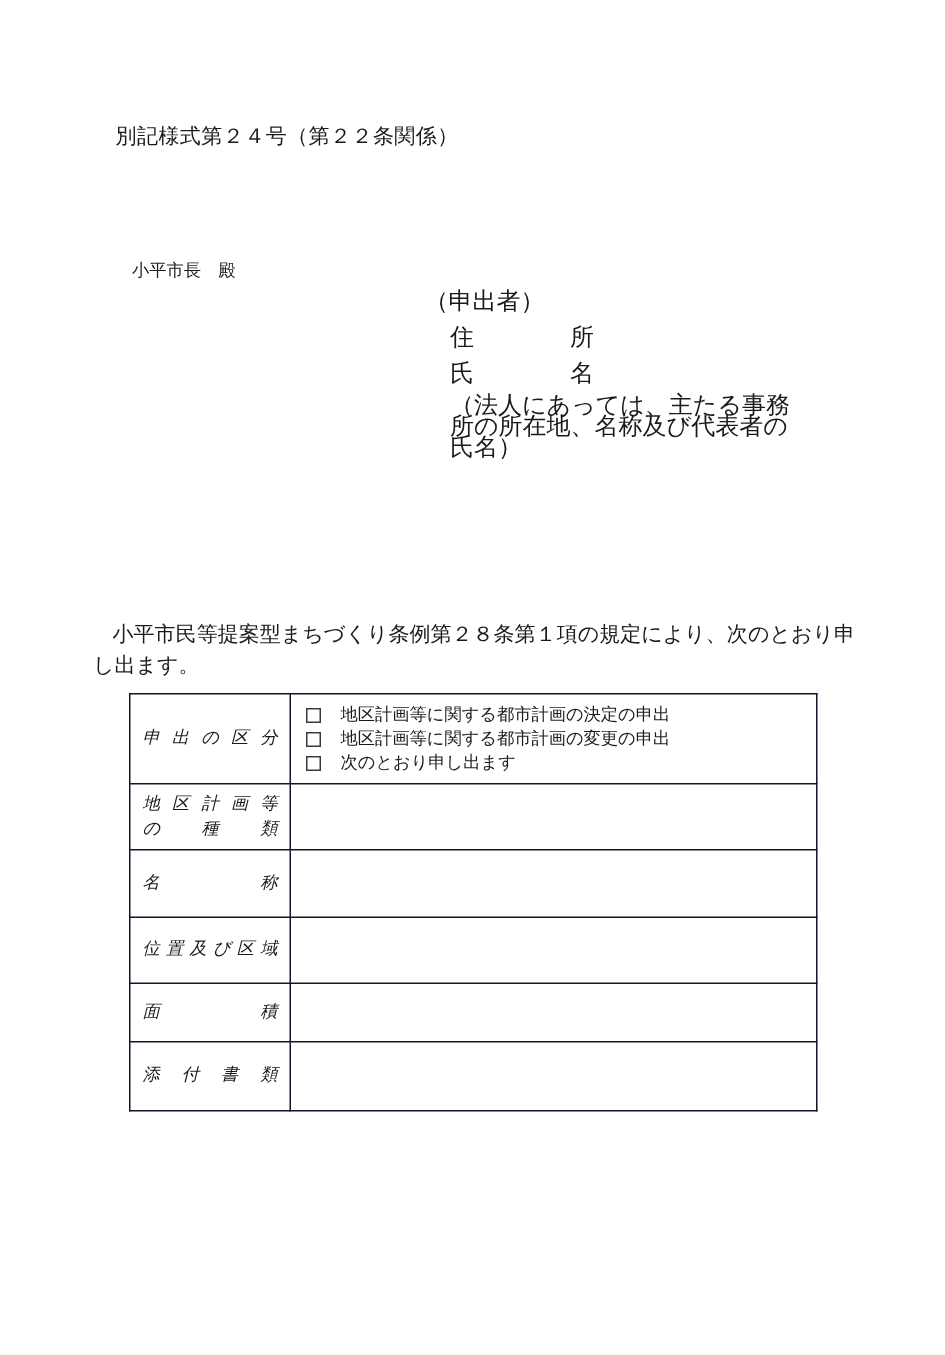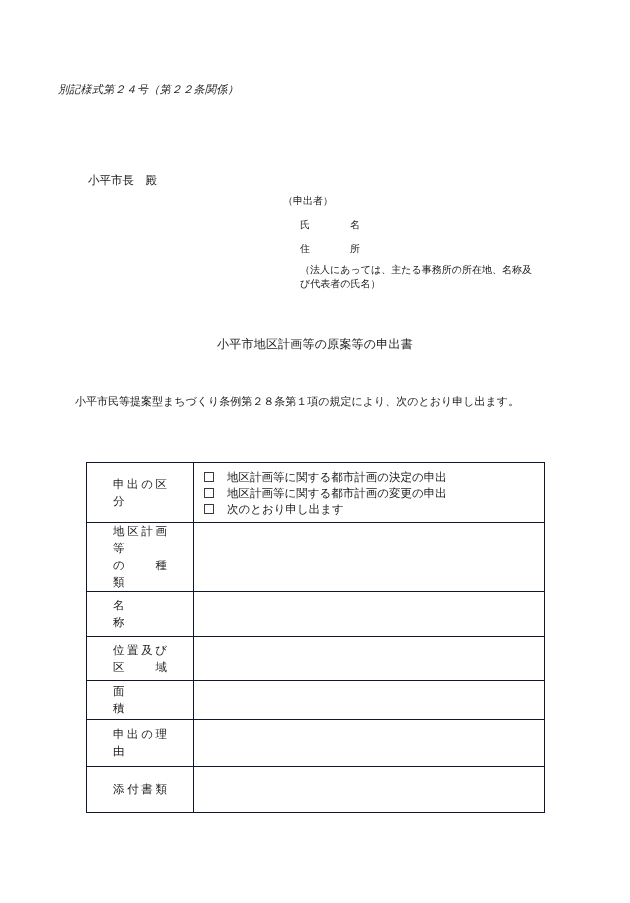--- a/index.html
+++ b/index.html
@@ -17,26 +17,25 @@
     width: 630px;
     height: 903px;
     background: #ffffff;
     overflow: hidden;
     box-sizing: border-box;
   }
 
   
   .form-code {
     position: absolute;
-    left: 58px;
+    left: 77px;
     top: 82px;
-    font-size: 11px;
+    font-size: 14px;
     letter-spacing: 0.3px;
     white-space: pre;
-    font-style: italic;
   }
   .doc-number-block {
     position: absolute;
     left: 440px;
     top: 98px;
     font-size: 11.5px;
     line-height: 19px;
     white-space: pre;
   }
   .doc-number-line {
@@ -49,23 +48,22 @@
     left: 88px;
     top: 173px;
     font-size: 11.5px;
     white-space: pre;
     text-align: right;
   }
   .applicant-block {
     position: absolute;
     left: 283px;
     top: 190px;
-    font-size: 10px;
+    font-size: 16px;
     line-height: 24px;
-    font-family: Liberation Mono, monospace;
   }
   .applicant-heading {
     white-space: pre;
   }
   .applicant-field {
     margin-left: 17px;
     white-space: pre;
   }
   .applicant-note {
     margin-top: 2px;
@@ -84,49 +82,49 @@
     top: 336px;
     text-align: center;
     font-size: 12px;
     letter-spacing: 0.2px;
   }
 
   
   .lead-paragraph {
     position: absolute;
     left: 62px;
-    top: 392px;
+    top: 413px;
     width: 508px;
-    font-size: 11px;
+    font-size: 14px;
     line-height: 21px;
     text-indent: 13px;
     text-align: justify;
-    font-family: Liberation Mono, monospace;
   }
 
   
   .form-table {
     position: absolute;
     left: 86px;
     top: 462px;
     width: 459px;
     border-collapse: collapse;
     table-layout: fixed;
     font-size: 11.5px;
   }
   .form-table td {
     border: 1px solid #0f172a;
     padding: 0;
     vertical-align: middle;
   }
   .form-table .label-cell {
     width: 107px;
     text-align: center;
-    padding: 0 26px;
+    padding: 0 8px;
     box-sizing: border-box;
+    font-style: italic;
   }
   .form-table .value-cell {
     padding: 4px 6px;
   }
   .label-spread {
     display: block;
     text-align: justify;
     text-align-last: justify;
     line-height: 17px;
   }
@@ -194,26 +192,25 @@
 
 <div class="page">
 
   <div class="form-code">別記様式第２４号（第２２条関係）</div>
 
 
   <div class="addressee">小平市長　殿</div>
 
   <div class="applicant-block">
     <div class="applicant-heading">（申出者）</div>
+    <div class="applicant-field">住　　　　所</div>
     <div class="applicant-field">氏　　　　名</div>
-    <div class="applicant-field">住　　　　所</div>
     <div class="applicant-note">（法人にあっては、主たる事務所の所在地、名称及び代表者の氏名）</div>
   </div>
 
-  <div class="doc-title">小平市地区計画等の原案等の申出書</div>
 
   <div class="lead-paragraph">小平市民等提案型まちづくり条例第２８条第１項の規定により、次のとおり申し出ます。</div>
 
   <table class="form-table">
     <tbody>
       <tr class="row-kubun">
         <td class="label-cell">
           <span class="label-spread">申出の区分</span>
         </td>
         <td class="value-cell">
@@ -257,26 +254,20 @@
       </tr>
 
       <tr class="row-menseki">
         <td class="label-cell">
           <span class="label-spread">面　　　積</span>
         </td>
         <td class="value-cell"></td>
       </tr>
 
 
-      <tr class="row-riyu">
-        <td class="label-cell">
-          <span class="label-spread">申出の理由</span>
-        </td>
-        <td class="value-cell"></td>
-      </tr>
 
       <tr class="row-tempu">
         <td class="label-cell">
           <span class="label-spread">添付書類</span>
         </td>
         <td class="value-cell"></td>
       </tr>
     </tbody>
   </table>
 

